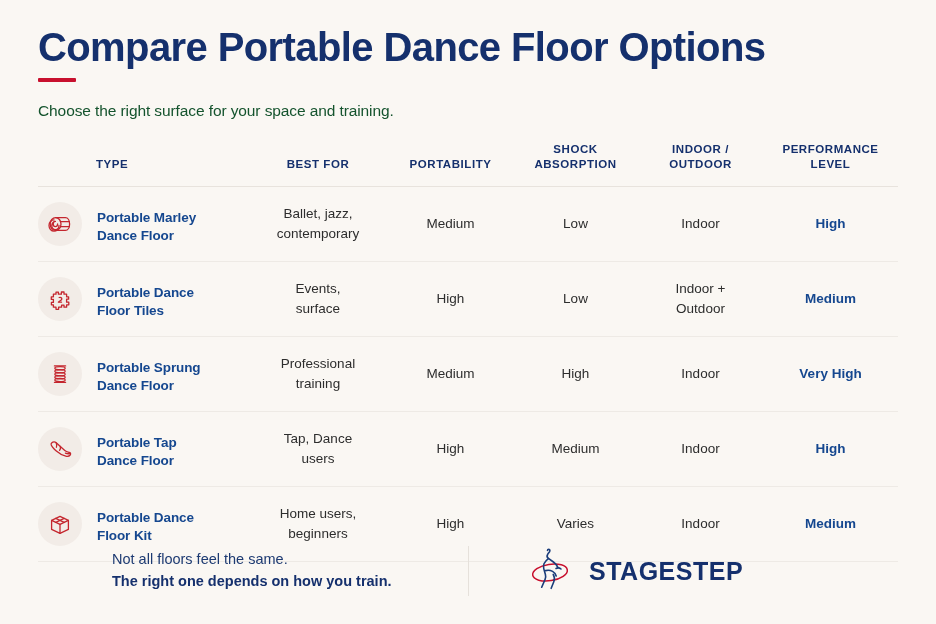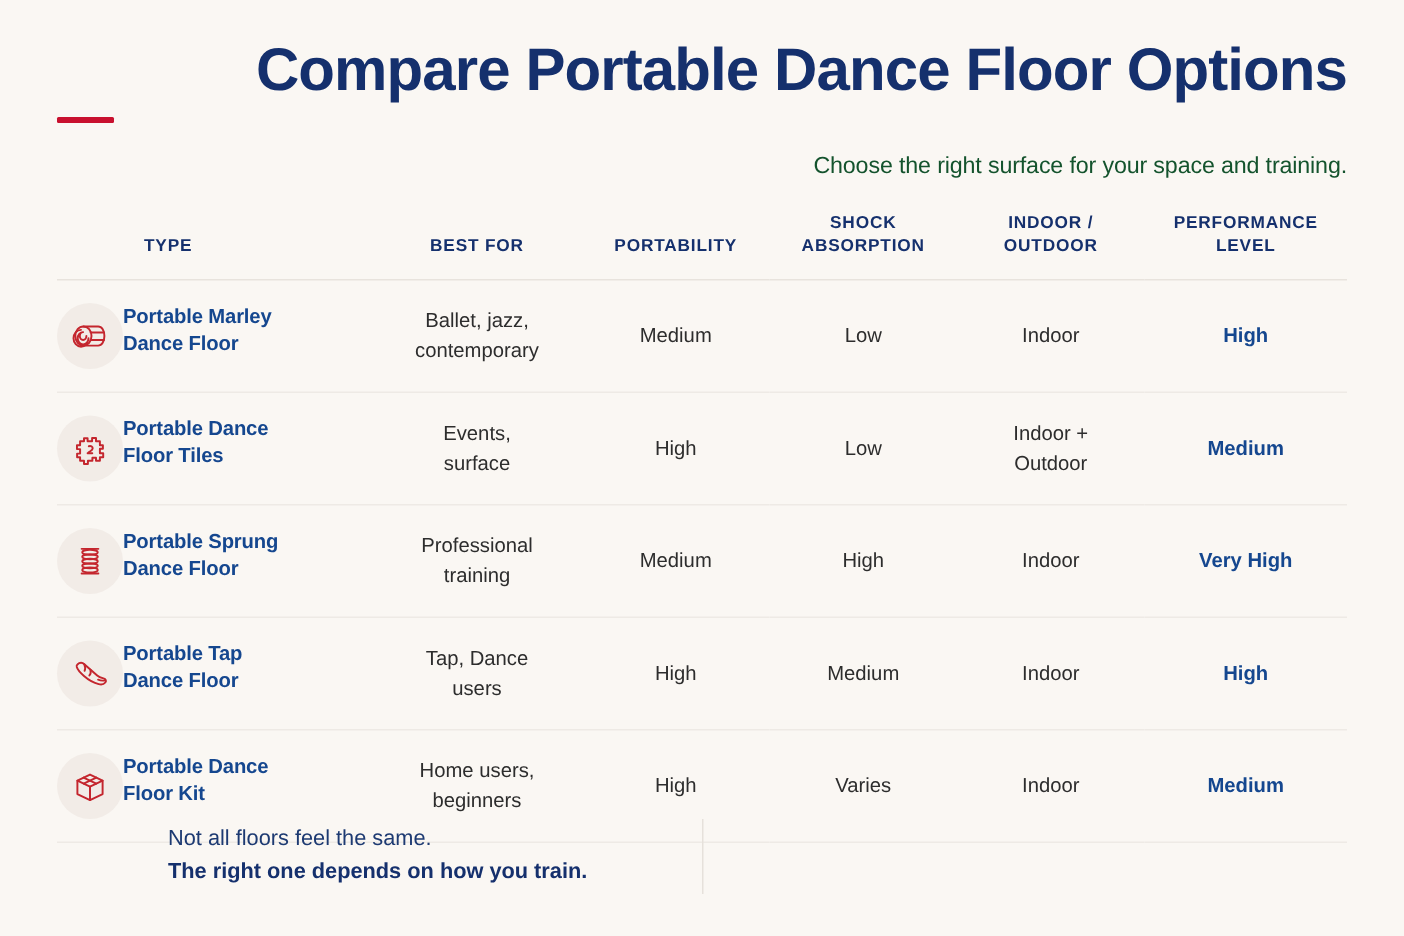--- a/index.html
+++ b/index.html
@@ -16,21 +16,21 @@
   .page {
     position: relative;
     width: 936px;
     height: 624px;
     box-sizing: border-box;
     padding: 0 38px;
     background: #faf7f3;
   }
 
   
-  .header { padding-top: 26px; text-align: right; }
+  .header { padding-top: 26px; }
   .page-title {
     font-size: 40px;
     font-weight: bold;
     color: #15306d;
     letter-spacing: -0.6px;
     line-height: 1.08;
     margin: 0;
     white-space: nowrap;
   }
   .accent-bar {
@@ -80,21 +80,21 @@
   .col-bestfor   { width: 140px; }
   .col-port      { width: 125px; }
   .col-shock     { width: 125px; }
   .col-inout     { width: 125px; }
   .col-perf      { width: 135px; text-align: center; }
 
   th.col-type { text-align: center; padding-left: 0; }
   th.col-type .th-inner { display: inline-block; margin-left: 58px; }
 
   
-  .type-cell { display: flex; align-items: flex-start; }
+  .type-cell { display: flex; align-items: flex-end; gap: 15px; }
   .icon-badge {
     flex: 0 0 auto;
     width: 44px;
     height: 44px;
     border-radius: 50%;
     background: #f2ece7;
     display: flex;
     align-items: center;
     justify-content: center;
   }
@@ -345,15 +345,28 @@
 
     </tbody>
   </table>
 
   <div class="footer">
     <div class="footer-text">
       <div class="footer-line1">Not all floors feel the same.</div>
       <div class="footer-line2">The right one depends on how you train.</div>
     </div>
     <div class="footer-divider"></div>
+    <div class="brand">
+      <span>
+        <svg width="48" height="50" viewBox="0 0 48 50" fill="none">
+          <ellipse cx="23" cy="28.5" rx="17.5" ry="8.2" transform="rotate(-9 23 28.5)" stroke="#c8102e" stroke-width="1.5" fill="none"></ellipse>
+          <path d="M20.5 6.5 c0 -1.6 2.4 -1.6 2.4 0 c0 1.5 -1.3 2.4 -2.1 3.6 c-1.0 1.5 -0.8 3.3 0.6 4.3 l5.0 3.6 c2.3 1.6 3.6 3.3 4.6 5.6" stroke="#1b3d7a" stroke-width="1.6" stroke-linecap="round" fill="none"></path>
+          <path d="M21.4 14.6 c-1.8 1.3 -3.4 2.9 -4.3 4.9 c-0.8 1.8 -0.8 3.6 -0.3 5.4 l1.6 5.6 c0.5 1.8 0.4 3.3 -0.3 4.9 l-3.4 7.8" stroke="#1b3d7a" stroke-width="1.6" stroke-linecap="round" fill="none"></path>
+          <path d="M18.6 26.6 c2.4 -0.6 4.8 -0.4 7.0 0.8 c1.8 1.0 3.0 2.6 3.6 4.6" stroke="#1b3d7a" stroke-width="1.6" stroke-linecap="round" fill="none"></path>
+          <path d="M26.2 30.4 c1.4 2.4 1.6 4.8 0.6 7.3 l-2.6 6.6" stroke="#1b3d7a" stroke-width="1.6" stroke-linecap="round" fill="none"></path>
+          <path d="M29.0 24.4 c1.8 -0.8 3.6 -0.6 5.0 0.6" stroke="#1b3d7a" stroke-width="1.6" stroke-linecap="round" fill="none"></path>
+        </svg>
+      </span>
+      <span class="brand-name">STAGESTEP</span>
+    </div>
   </div>
 
 </div>
 
 </body></html>

